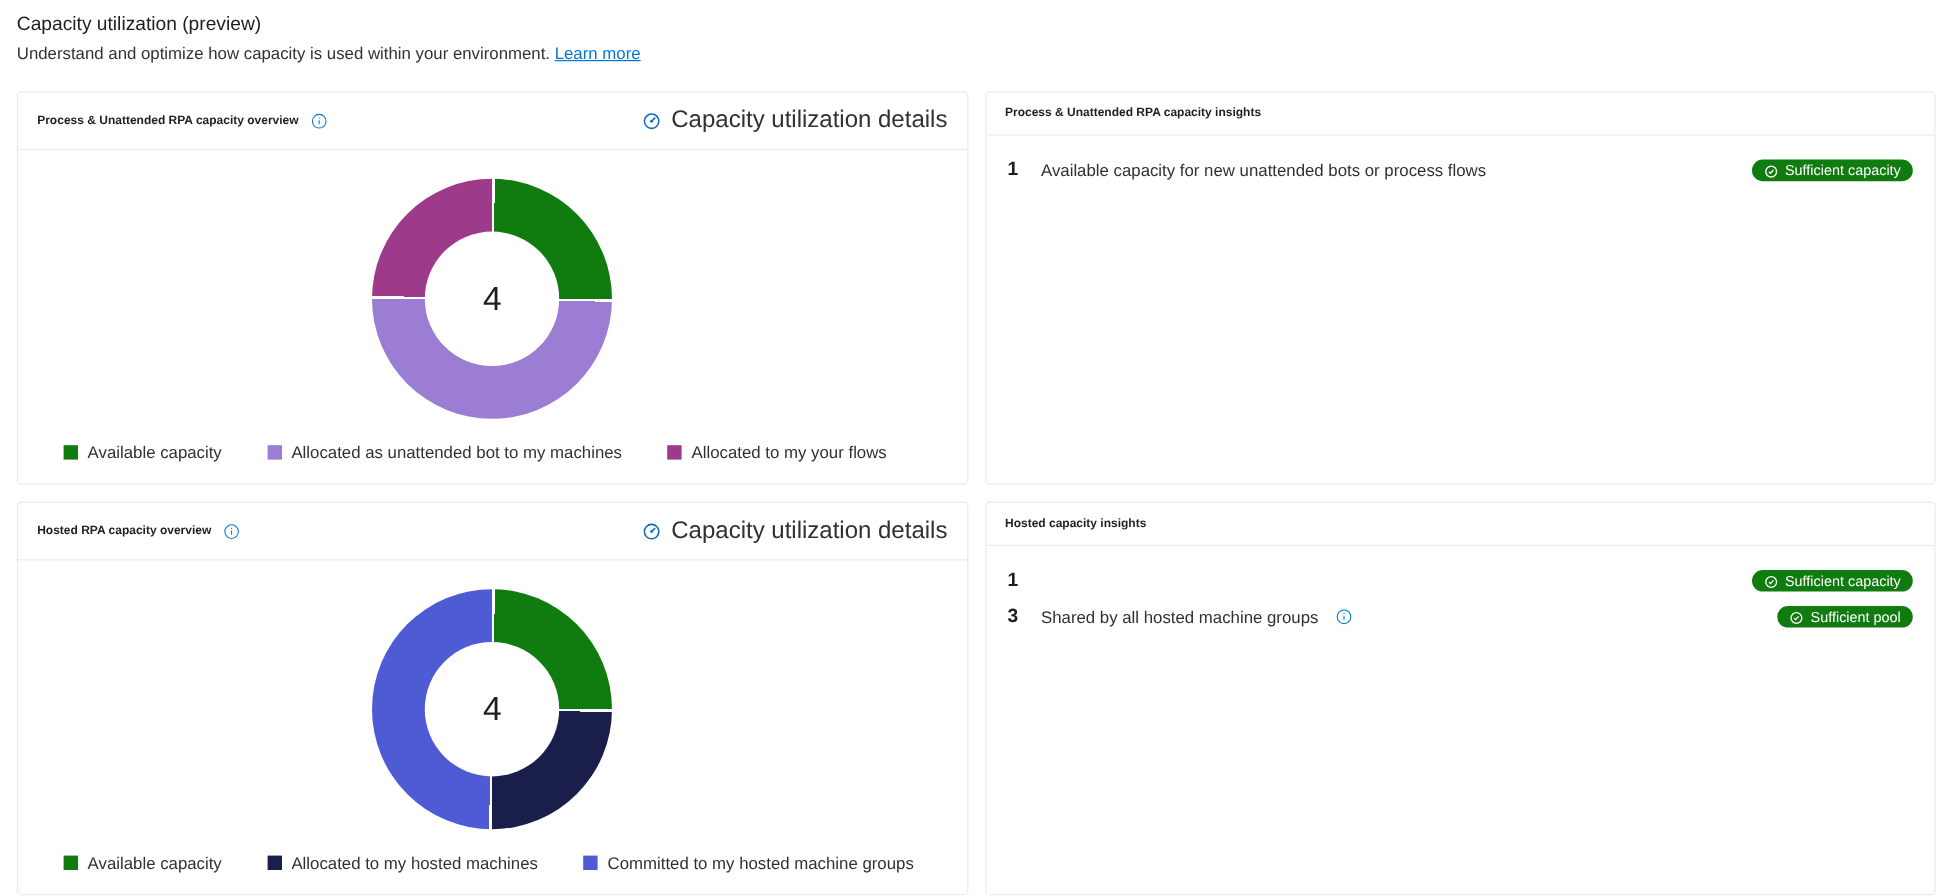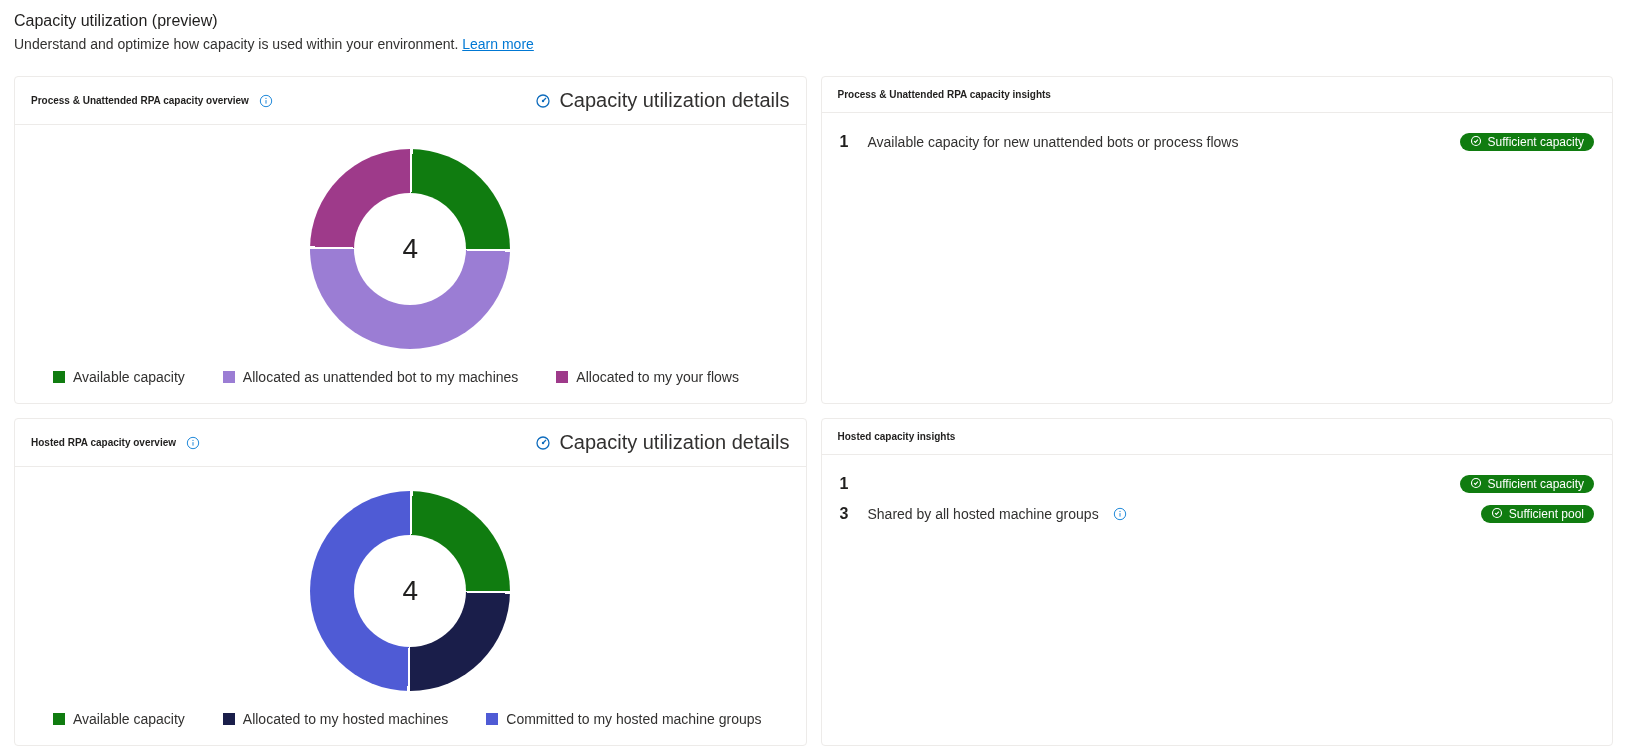--- a/index.html
+++ b/index.html
@@ -20,21 +20,21 @@
   .donut { position:relative; width:200px; height:200px; border-radius:50%; }
   .donut-center { position:absolute; top:50%; left:50%; transform:translate(-50%,-50%); width:112px; height:112px; border-radius:50%; background:#fff; display:flex; align-items:center; justify-content:center; font-size:28px; font-weight:400; color:#201f1e; }
   .legend { display:flex; flex-wrap:wrap; gap:18px; margin-top:10px; }
   .legend-item { display:flex; align-items:center; gap:8px; font-size:14px; color:#323130;padding-left:20px; }
   .swatch { width:12px; height:12px; flex-shrink:0; }
   .insights-list { padding: 14px 18px; }
   .insight-row { display:flex; align-items:center; justify-content:space-between; padding: 6px 0; }
   .insight-left { display:flex; align-items:center; gap:14px; }
   .insight-num { font-size:16px; font-weight:600; color:#201f1e; min-width:14px; }
   .insight-text { font-size:14px; color:#323130;text-align:center; }
-  .badge { display:inline-flex; align-items:flex-start; gap:6px; background:#107c10; color:#fff; border-radius:12px; padding:2px 10px; font-size:12px; font-weight:400; white-space:nowrap; }
+  .badge { display:inline-flex; align-items:flex-end; gap:6px; background:#107c10; color:#fff; border-radius:12px; padding:2px 10px; font-size:12px; font-weight:400; white-space:nowrap; }
   .badge svg { width:12px; height:12px; }
   svg.iconsvg { width:100%; height:100%; }
 </style>
 </head>
 <body>
 
 <h1 class="page-title">Capacity utilization (preview)</h1>
 <p class="page-subtitle">
   <span>Understand and optimize how capacity is used within your environment. </span><a href="#">Learn more</a>
 </p>

